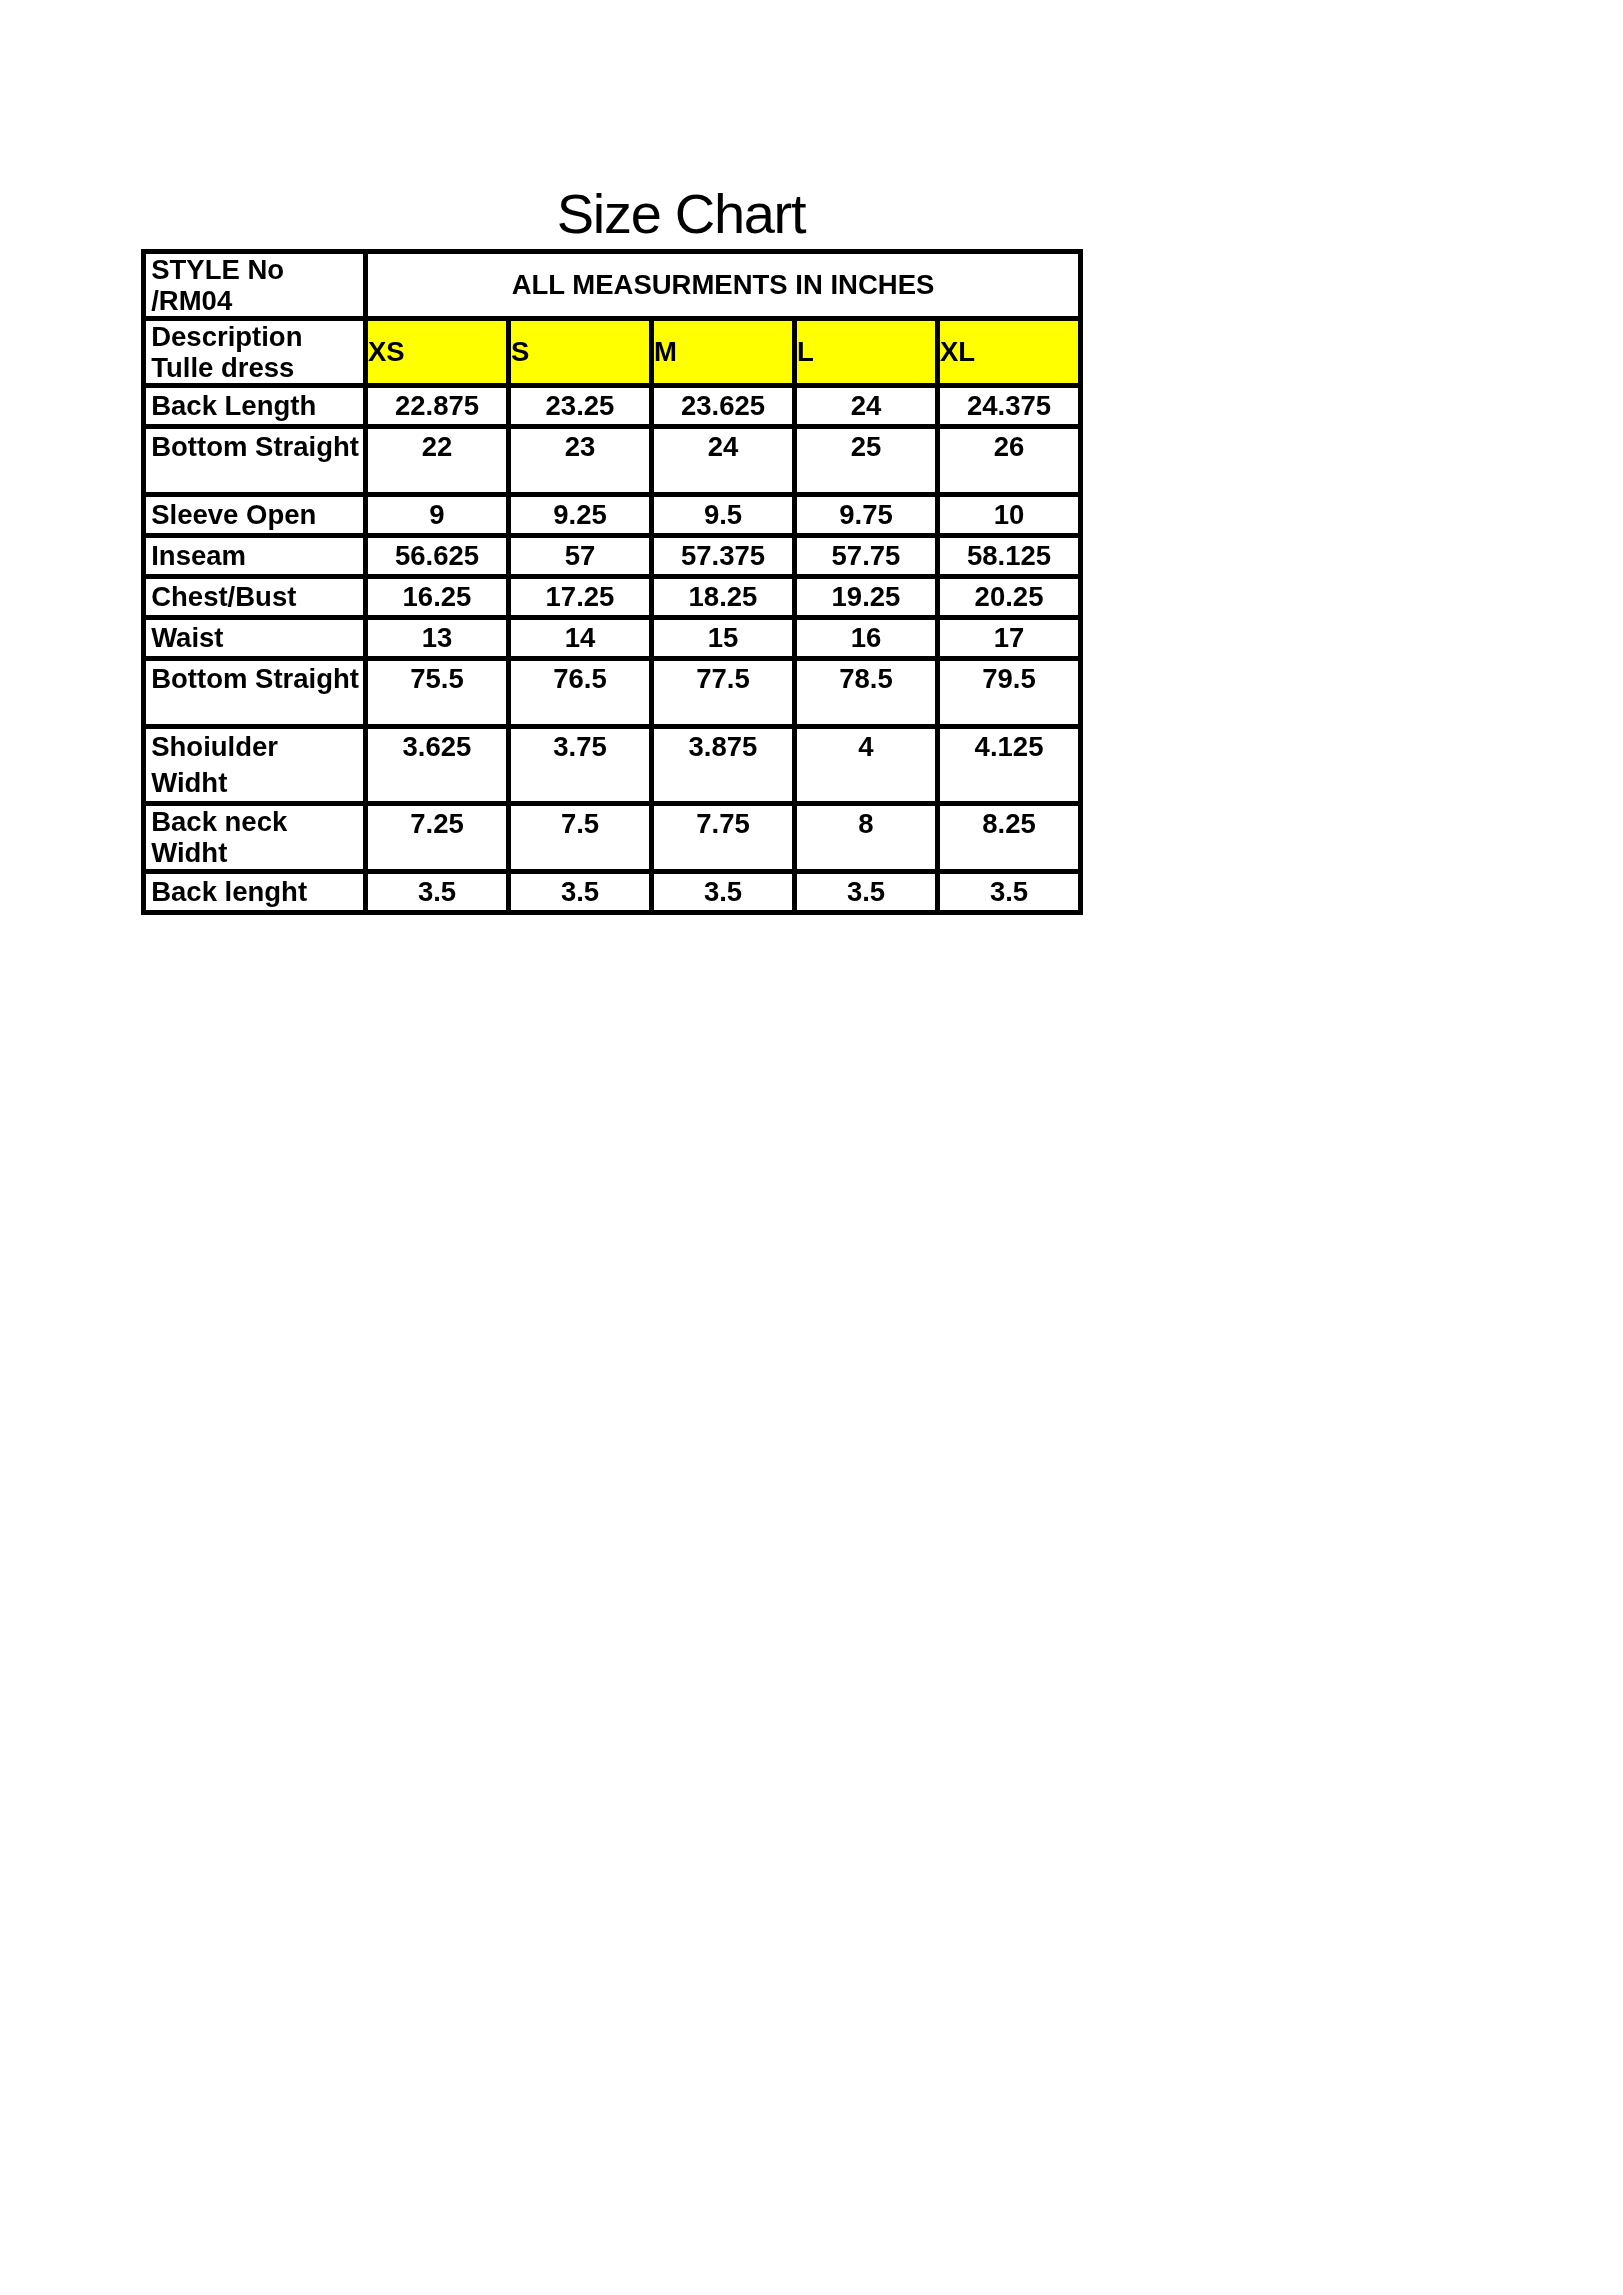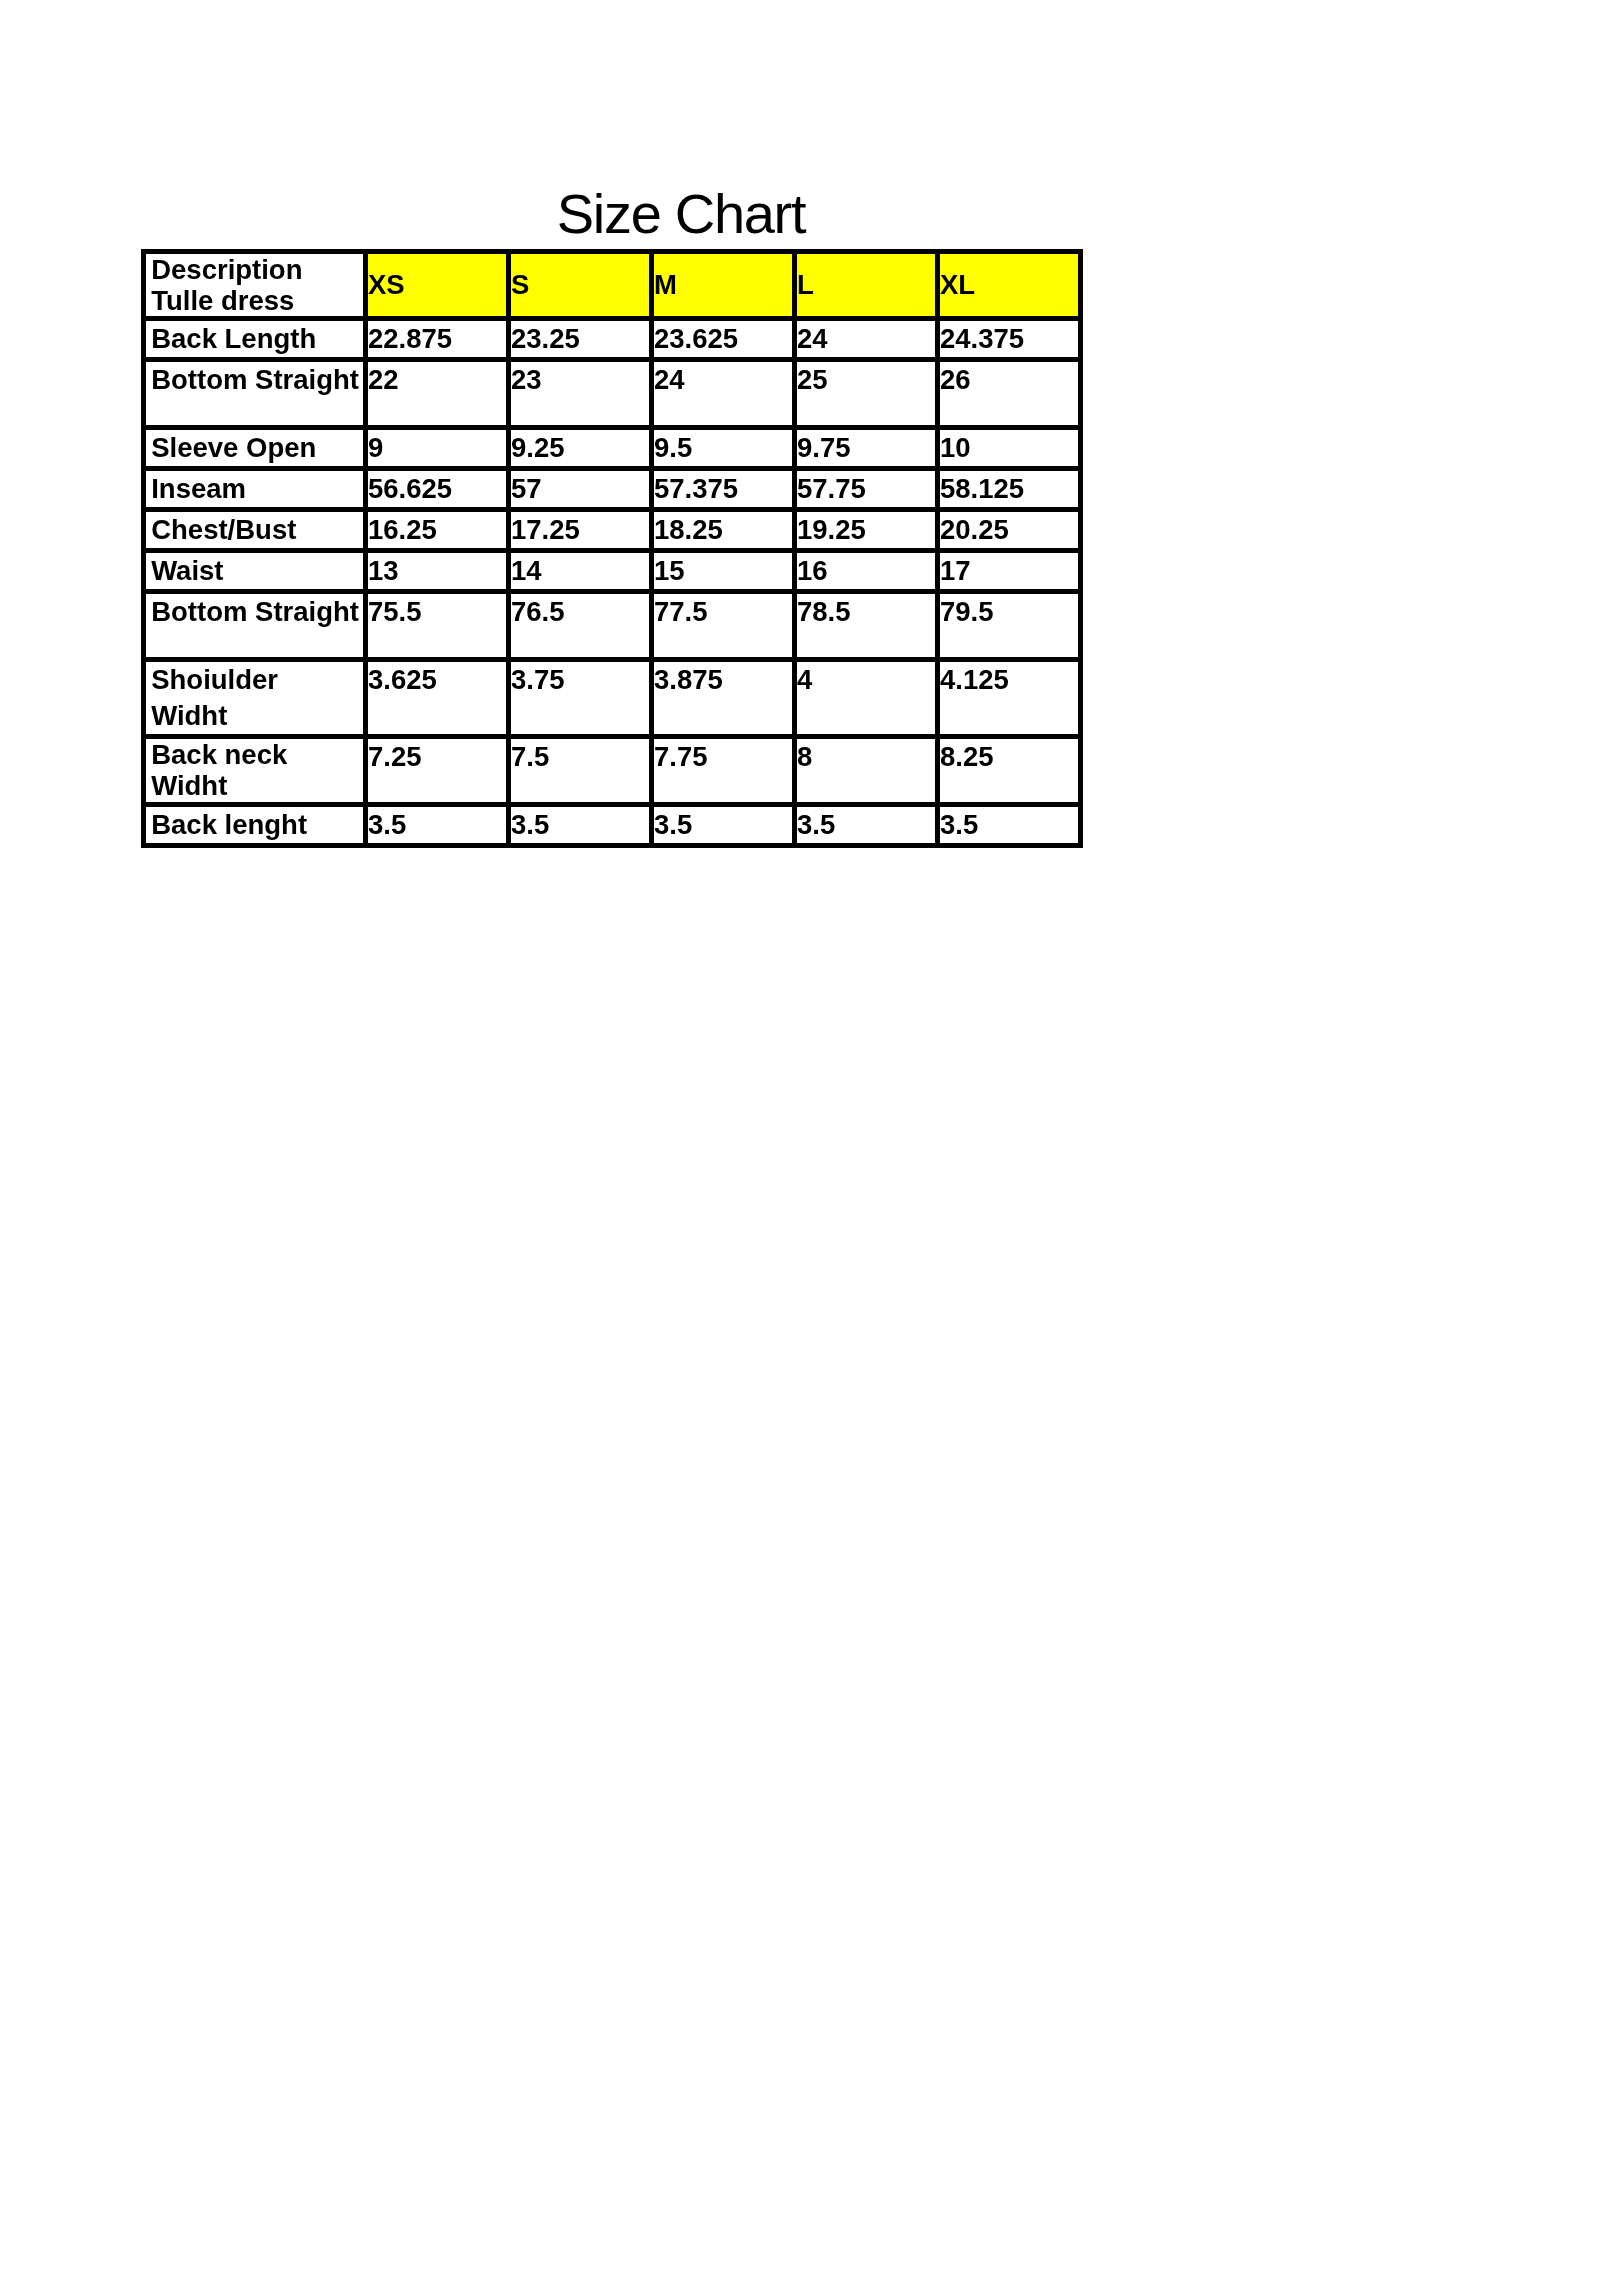--- a/index.html
+++ b/index.html
@@ -43,21 +43,21 @@
     overflow: hidden;
     vertical-align: middle;
   }
   td.label {
     text-align: left;
     padding-left: 5.2px;
     padding-right: 2.6px;
     white-space: pre-line;
   }
   td.two-line { line-height: 31px; }
-  td.value { text-align: left; }
+  td.value { text-align: center; }
   td.units-cell { text-align: center; vertical-align: middle; }
   td.size-cell {
     background: var(--size-header-bg, #ffff00);
     text-align: left;
     vertical-align: middle;
   }
   tr.r-head1 { height: 63px; }
   tr.r-head2 { height: 67px; }
   tr.r-normal { height: 41px; }
   tr.r-tall { height: 68px; }
@@ -71,20 +71,25 @@
 <table class="size-table">
   <colgroup>
     <col class="c-label">
     <col class="c-size">
     <col class="c-size">
     <col class="c-size">
     <col class="c-size">
     <col class="c-size">
   </colgroup>
   <tbody>
+    <tr class="r-head1">
+      <td class="label two-line">STYLE No
+/RM04</td>
+      <td class="units-cell" colspan="5">ALL MEASURMENTS IN INCHES</td>
+    </tr>
     <tr class="r-head2">
       <td class="label two-line">Description
 Tulle dress</td>
       <td class="size-cell">XS</td>
       <td class="size-cell">S</td>
       <td class="size-cell">M</td>
       <td class="size-cell">L</td>
       <td class="size-cell">XL</td>
     </tr>
 

